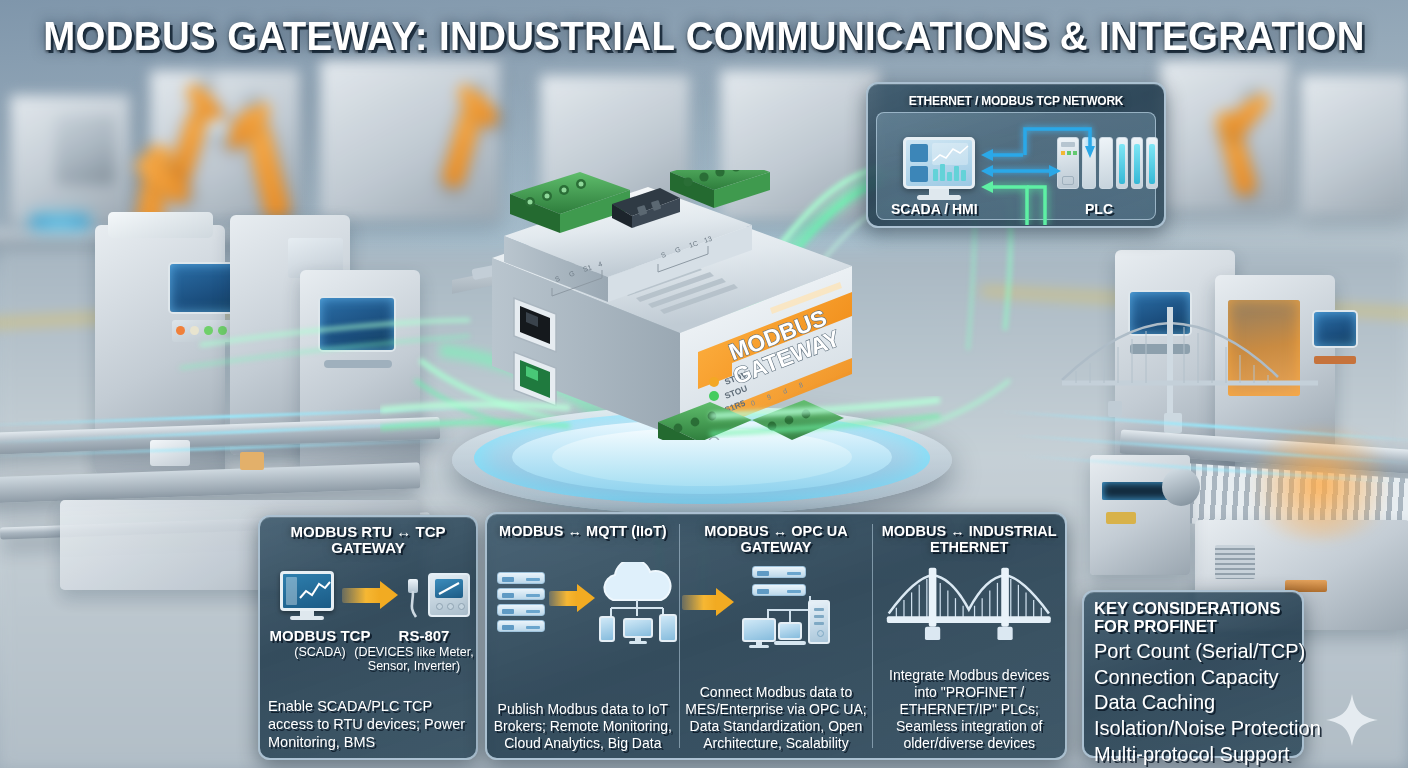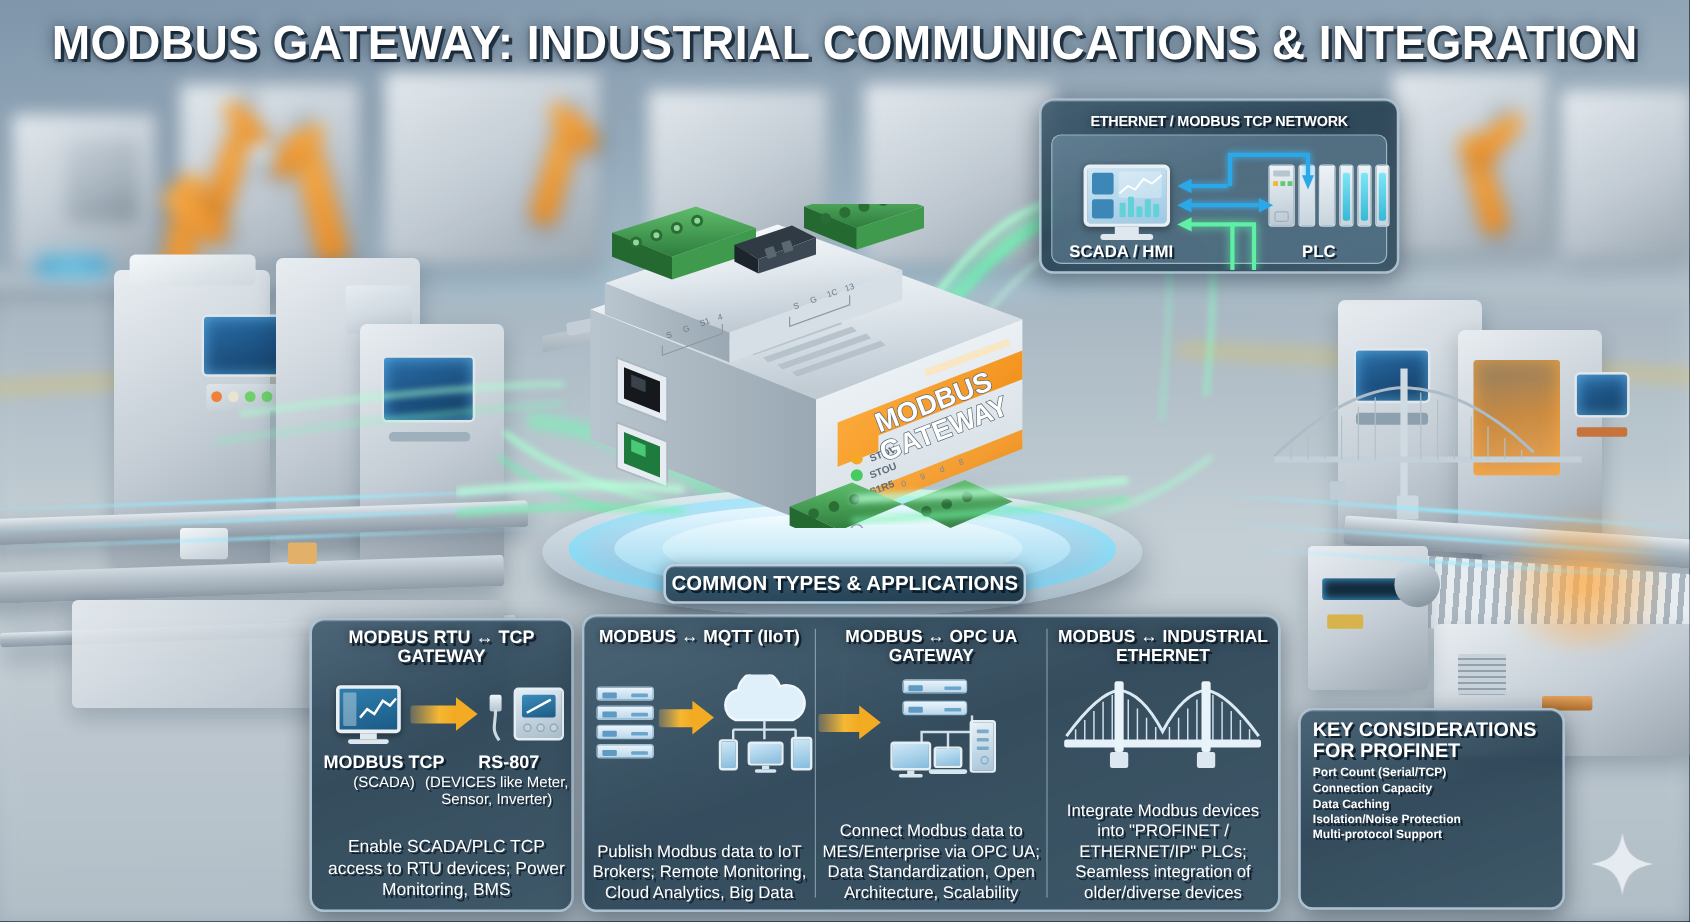--- a/index.html
+++ b/index.html
@@ -79,37 +79,37 @@
 
   
   #card-rtu{left:258px;top:515px;width:220px;height:245px;}
   #card-rtu .ptitle{font-size:15px;margin-top:7px;}
   .c1-row{position:absolute;top:52px;left:0;right:0;height:56px;}
   .c1-lbl{position:absolute;color:#fff;font-weight:bold;font-size:15px;text-align:center;
     text-shadow:2px 2px 0 rgba(10,24,38,.85);}
   .c1-sub{position:absolute;color:#fff;font-size:12.5px;text-align:center;line-height:1.12;
     text-shadow:1.5px 1.5px 0 rgba(10,24,38,.8);}
   .c1-desc{position:absolute;left:8px;right:0;bottom:7px;color:#fff;font-size:14.5px;
-    text-align:center;line-height:1.25;text-shadow:2px 2px 0 rgba(10,24,38,.85);}
+    line-height:1.25;text-shadow:2px 2px 0 rgba(10,24,38,.85);}
 
   
   #card-group{left:485px;top:512px;width:582px;height:248px;display:flex;}
   .sub{position:relative;flex:1;padding:6px 5px 4px;}
   .divider{width:1.5px;background:rgba(185,210,226,.55);margin:10px 0;}
   .sub .ptitle{font-size:14.5px;margin-top:4px;line-height:1.1;}
   .sub .desc{position:absolute;left:4px;right:4px;bottom:6px;color:#fff;font-size:14px;
     text-align:center;line-height:1.22;text-shadow:2px 2px 0 rgba(10,24,38,.85);}
   .sub .art{position:absolute;left:0;right:0;top:44px;height:95px;}
 
   
   #key-panel{left:1082px;top:590px;width:222px;height:168px;padding:8px 10px 4px;}
   #key-panel h3{margin:0;color:#fff;font-weight:bold;font-size:16.5px;line-height:1.07;text-align:left;
     text-shadow:2px 2px 0 rgba(10,24,38,.9);}
   #key-panel ul{margin:4px 0 0;padding:0;list-style:none;}
-  #key-panel li{color:#fff;font-size:10px;line-height:1.28;text-shadow:2px 2px 0 rgba(10,24,38,.85);white-space:nowrap;font-weight:bold;}
+  #key-panel li{color:#fff;font-size:20px;line-height:1.28;text-shadow:2px 2px 0 rgba(10,24,38,.85);white-space:nowrap;}
 
   
   .arrow-y{position:absolute;}
   .arrow-y .shaft{position:absolute;left:0;top:7px;height:15px;border-radius:2px;
     background:linear-gradient(90deg,rgba(247,190,90,.25),#f6b733 60%,#f0a81f);}
   .arrow-y .tip{position:absolute;top:0;width:0;height:0;border-top:14.5px solid transparent;
     border-bottom:14.5px solid transparent;border-left:18px solid #f2ab22;}
   .srv{position:absolute;height:12px;border-radius:3px;border:1px solid #9fc3dc;
     background:linear-gradient(180deg,#eaf4fb,#bcd8ea);}
   .srv i{position:absolute;left:4px;top:3.5px;width:12px;height:5px;border-radius:1px;background:#5f9ac4;}
@@ -537,23 +537,20 @@
           <path d="M168 112 L168 74 L150 74"></path>
         </g>
         <polygon points="104,74 116,68 116,80" fill="#5ef0a4"></polygon>
       </svg>
 
       <div class="net-label" style="left:14px;">SCADA / HMI</div>
       <div class="net-label" style="right:42px;">PLC</div>
     </div>
   </div>
 
-  <div id="badge">
-    <span>COMMON TYPES &amp; APPLICATIONS</span>
-  </div>
 
   <div class="panel" id="card-rtu">
     <div class="ptitle">MODBUS RTU ↔ TCP GATEWAY</div>
     <div class="c1-row">
 
       <div style="position:absolute;left:20px;top:2px;width:54px;height:40px;border:3px solid #e7eff4;border-radius:4px;background:linear-gradient(165deg,#2e7fae,#1b5b86);box-shadow:0 2px 5px rgba(0,0,0,.4);">
         <div style="position:absolute;left:3px;top:3px;width:11px;height:28px;background:rgba(255,255,255,.35);border-radius:1px;"></div>
         <svg style="position:absolute;left:16px;top:5px;" width="32" height="24">
           <polyline points="1,19 7,12 13,16 20,5 26,9 31,3" fill="none" stroke="#ffffff" stroke-width="2"></polyline>
         </svg>

